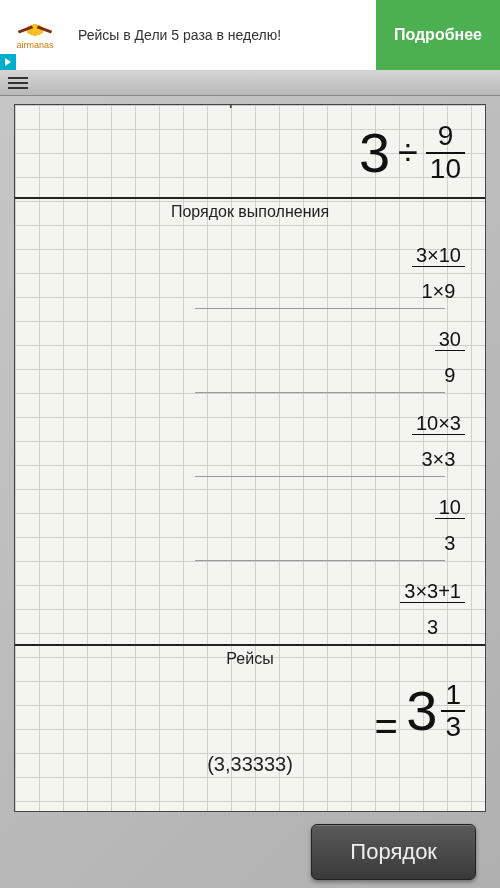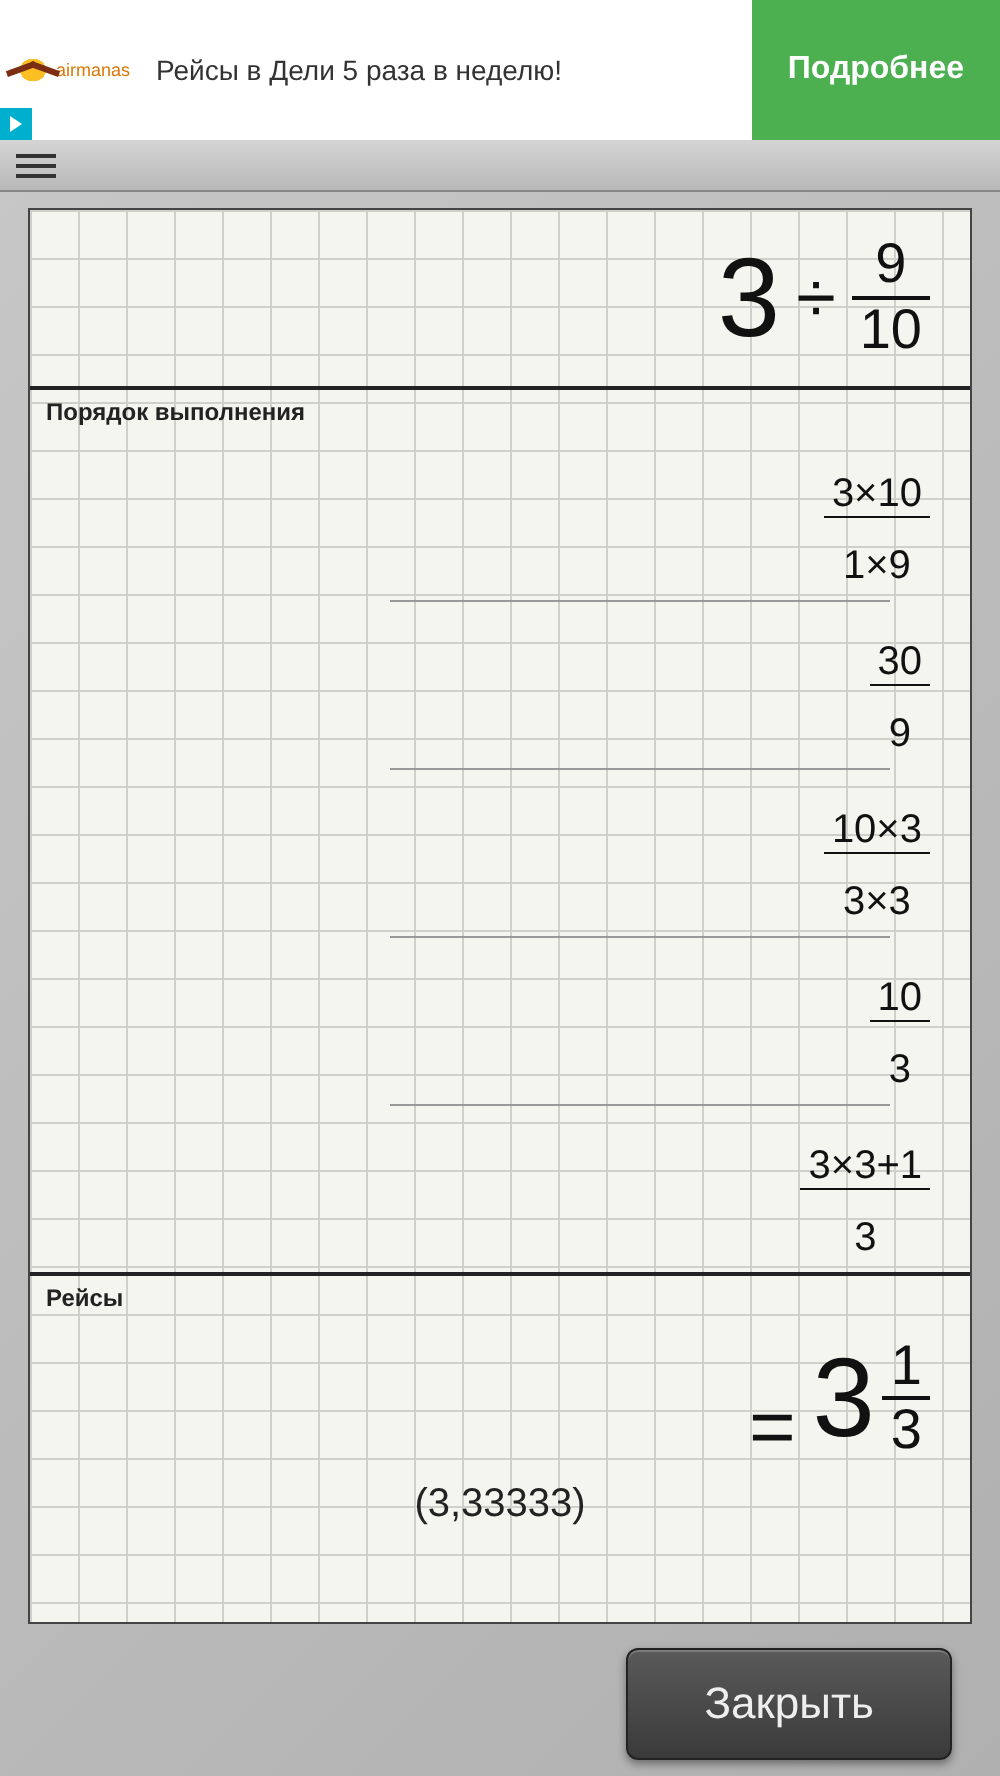--- a/index.html
+++ b/index.html
@@ -15,20 +15,21 @@
   background: #fff;
   display: flex;
   align-items: center;
   position: relative;
 }
 .ad-logo {
   width: 60px;
   height: 60px;
   margin: 5px;
   display: flex;
+  flex-direction: column;
   align-items: center;
   justify-content: center;
   font-size: 9px;
   color: #d97706;
 }
 .ad-logo-icon {
   width: 30px;
   height: 20px;
   background: radial-gradient(ellipse at center, #fbbf24 40%, transparent 40%);
   position: relative;
@@ -107,25 +108,24 @@
   background: #f5f5f0;
   background-image:
     linear-gradient(#d0d0cb 1px, transparent 1px),
     linear-gradient(90deg, #d0d0cb 1px, transparent 1px);
   background-size: 24px 24px;
   border: 1px solid #444;
   position: relative;
   overflow: hidden;
 }
 .section-label {
-  font-size: 12px;
+  font-size: 16px;
   color: #222;
   padding: 4px 8px;
-  text-align: left;
-  font-weight: bold;
+  text-align: center;
 }
 .divider {
   border-top: 2px solid #222;
   margin: 0;
 }
 .thin-divider {
   border-top: 1px solid #999;
   margin: 0 40px 0 180px;
 }
 .expr-row {
@@ -309,15 +309,15 @@
             <span class="bar"></span>
             <span class="den">3</span>
           </span>
         </span>
       </div>
       <div class="decimal">(3,33333)</div>
     </div>
   </div>
 
   <div class="btn-row">
-    <button class="close-btn">Закрыть</button>
+    <button class="close-btn">Порядок</button>
   </div>
 </div>
 
 </body></html>

